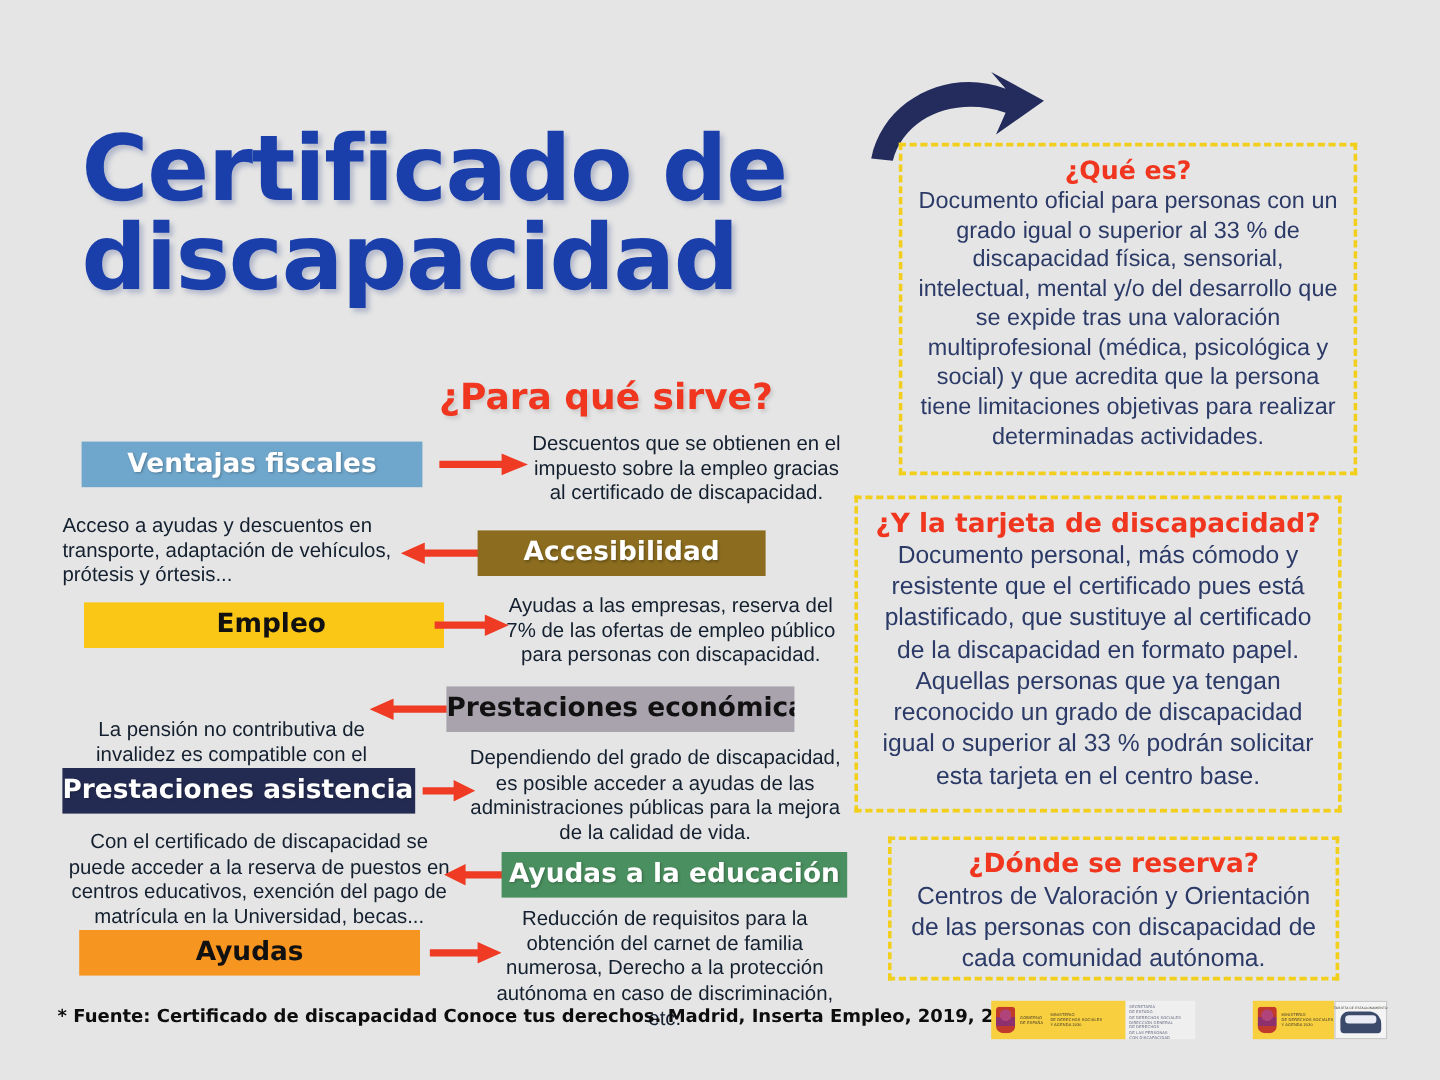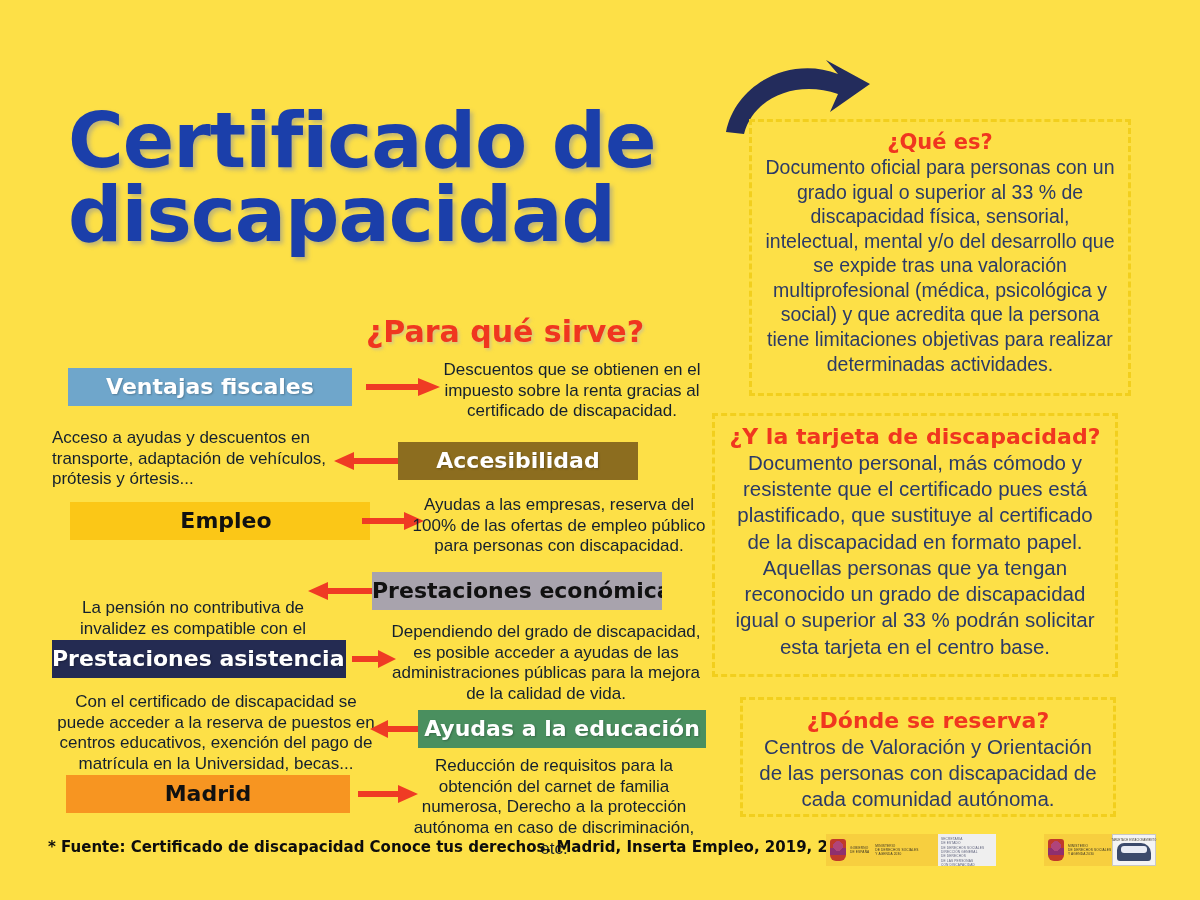--- a/index.html
+++ b/index.html
@@ -12,21 +12,21 @@
     height: 900px;
     font-family: "Liberation Sans", sans-serif;
     color: #2b3a67;
     overflow: hidden;
     position: relative;
   }
   #poster {
     position: relative;
     width: 1200px;
     height: 900px;
-    background: #fde047;
+    background: #e5e5e5;
   }
 
   
   .title {
     position: absolute;
     left: 68px;
     top: 104px;
     width: 680px;
     font-size: 76px;
     line-height: 0.97;
@@ -200,41 +200,41 @@
   <div class="subtitle">¿Para qué sirve?</div>
 
   <div class="bar light" style="left:68px; top:368px; width:284px; background:#6fa6cb;">
     <span>Ventajas fiscales</span>
   </div>
   <div class="arrow" style="left:366px; top:378px; width:74px;">
     <svg width="74" height="18" viewBox="0 0 74 18">
         <path d="M0 6h52V0l22 9-22 9v-6H0z" fill="#ef3b24"></path>
       </svg>
   </div>
-  <div class="desc" style="left:438px; top:360px; width:268px; text-align:center;">Descuentos que se obtienen en el impuesto sobre la renta gracias al certificado de discapacidad.</div>
+  <div class="desc" style="left:438px; top:360px; width:268px; text-align:center;">Descuentos que se obtienen en el impuesto sobre la empleo gracias al certificado de discapacidad.</div>
 
   <div class="desc" style="left:52px; top:428px; width:290px; text-align:left;">Acceso a ayudas y descuentos en transporte, adaptación de vehículos, prótesis y órtesis...</div>
   <div class="arrow" style="left:334px; top:452px; width:72px;">
     <svg width="72" height="18" viewBox="0 0 72 18">
         <path d="M72 6H20V0L0 9l20 9v-6h52z" fill="#ef3b24"></path>
       </svg>
   </div>
   <div class="bar light" style="left:398px; top:442px; width:240px; background:#8c6d1f;">
     <span>Accesibilidad</span>
   </div>
 
   <div class="bar dark" style="left:70px; top:502px; width:288px; background:#fbc717;padding-left:12px;">
     <span>Empleo</span>
   </div>
   <div class="arrow" style="left:362px; top:512px; width:62px;">
     <svg width="62" height="18" viewBox="0 0 62 18">
         <path d="M0 6h42V0l20 9-20 9v-6H0z" fill="#ef3b24"></path>
       </svg>
   </div>
-  <div class="desc" style="left:412px; top:495px; width:294px; text-align:center;">Ayudas a las empresas, reserva del 100% de las ofertas de empleo público para personas con discapacidad.</div>
+  <div class="desc" style="left:412px; top:495px; width:294px; text-align:center;">Ayudas a las empresas, reserva del 7% de las ofertas de empleo público para personas con discapacidad.</div>
 
   <div class="desc" style="left:78px; top:552px; width:230px; text-align:center;margin-top:46px;">La pensión no contributiva de invalidez es compatible con el trabajo remunerado en determinados casos.</div>
   <div class="arrow" style="left:308px; top:582px; width:68px;">
     <svg width="68" height="18" viewBox="0 0 68 18">
         <path d="M68 6H20V0L0 9l20 9v-6h48z" fill="#ef3b24"></path>
       </svg>
   </div>
   <div class="bar dark" style="left:372px; top:572px; width:290px; background:#a8a3ad;">
     <span>Prestaciones económicas</span>
   </div>
@@ -253,21 +253,21 @@
   <div class="arrow" style="left:370px; top:720px; width:54px;">
     <svg width="54" height="18" viewBox="0 0 54 18">
         <path d="M54 6H18V0L0 9l18 9v-6h36z" fill="#ef3b24"></path>
       </svg>
   </div>
   <div class="bar light" style="left:418px; top:710px; width:288px; background:#4a8f5f;">
     <span>Ayudas a la educación</span>
   </div>
 
   <div class="bar dark" style="left:66px; top:775px; width:284px; background:#f79521;">
-    <span>Madrid</span>
+    <span>Ayudas</span>
   </div>
   <div class="arrow" style="left:358px; top:785px; width:60px;">
     <svg width="60" height="18" viewBox="0 0 60 18">
         <path d="M0 6h40V0l20 9-20 9v-6H0z" fill="#ef3b24"></path>
       </svg>
   </div>
   <div class="desc" style="left:398px; top:756px; width:312px; text-align:center;">Reducción de requisitos para la obtención del carnet de familia numerosa, Derecho a la protección autónoma en caso de discriminación, etc.</div>
 
   <div class="panel" style="left:749px; top:119px; width:382px; height:277px;">
     <h3>¿Qué es?</h3>

